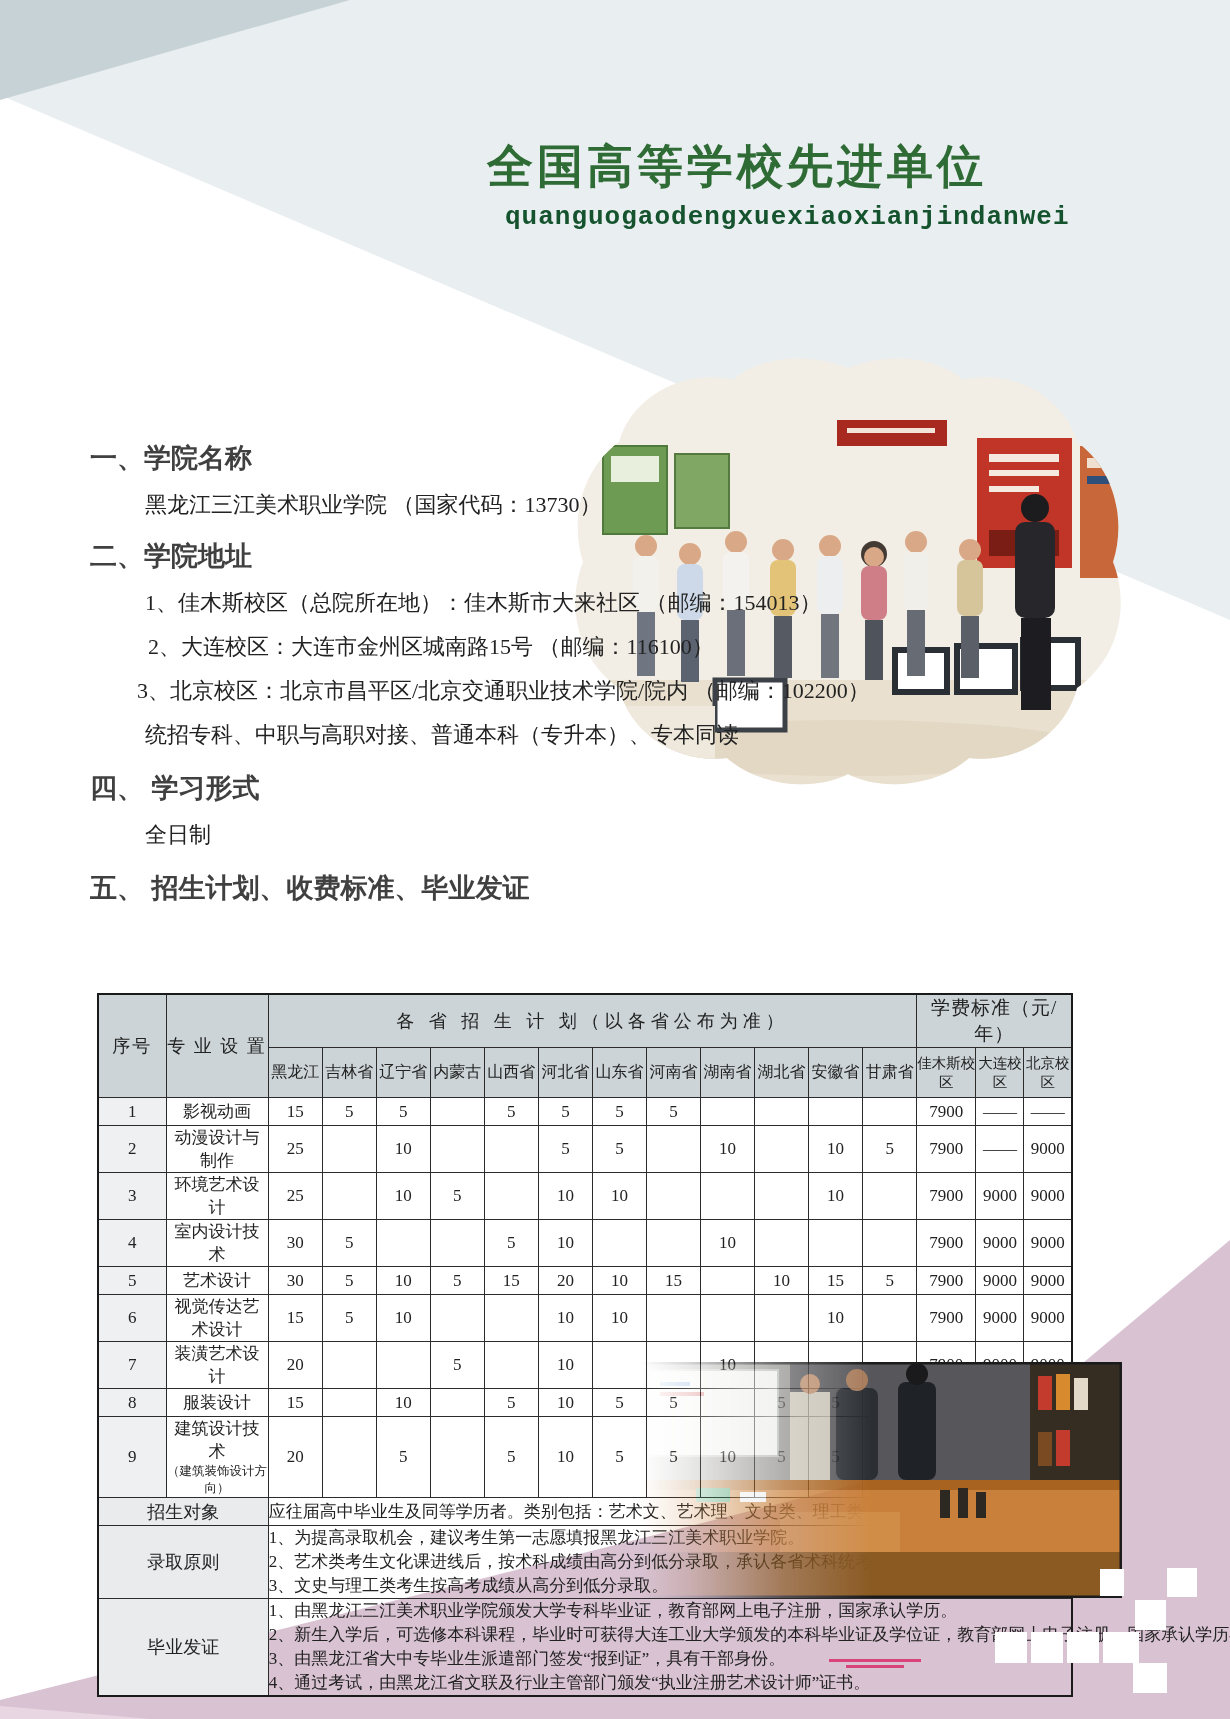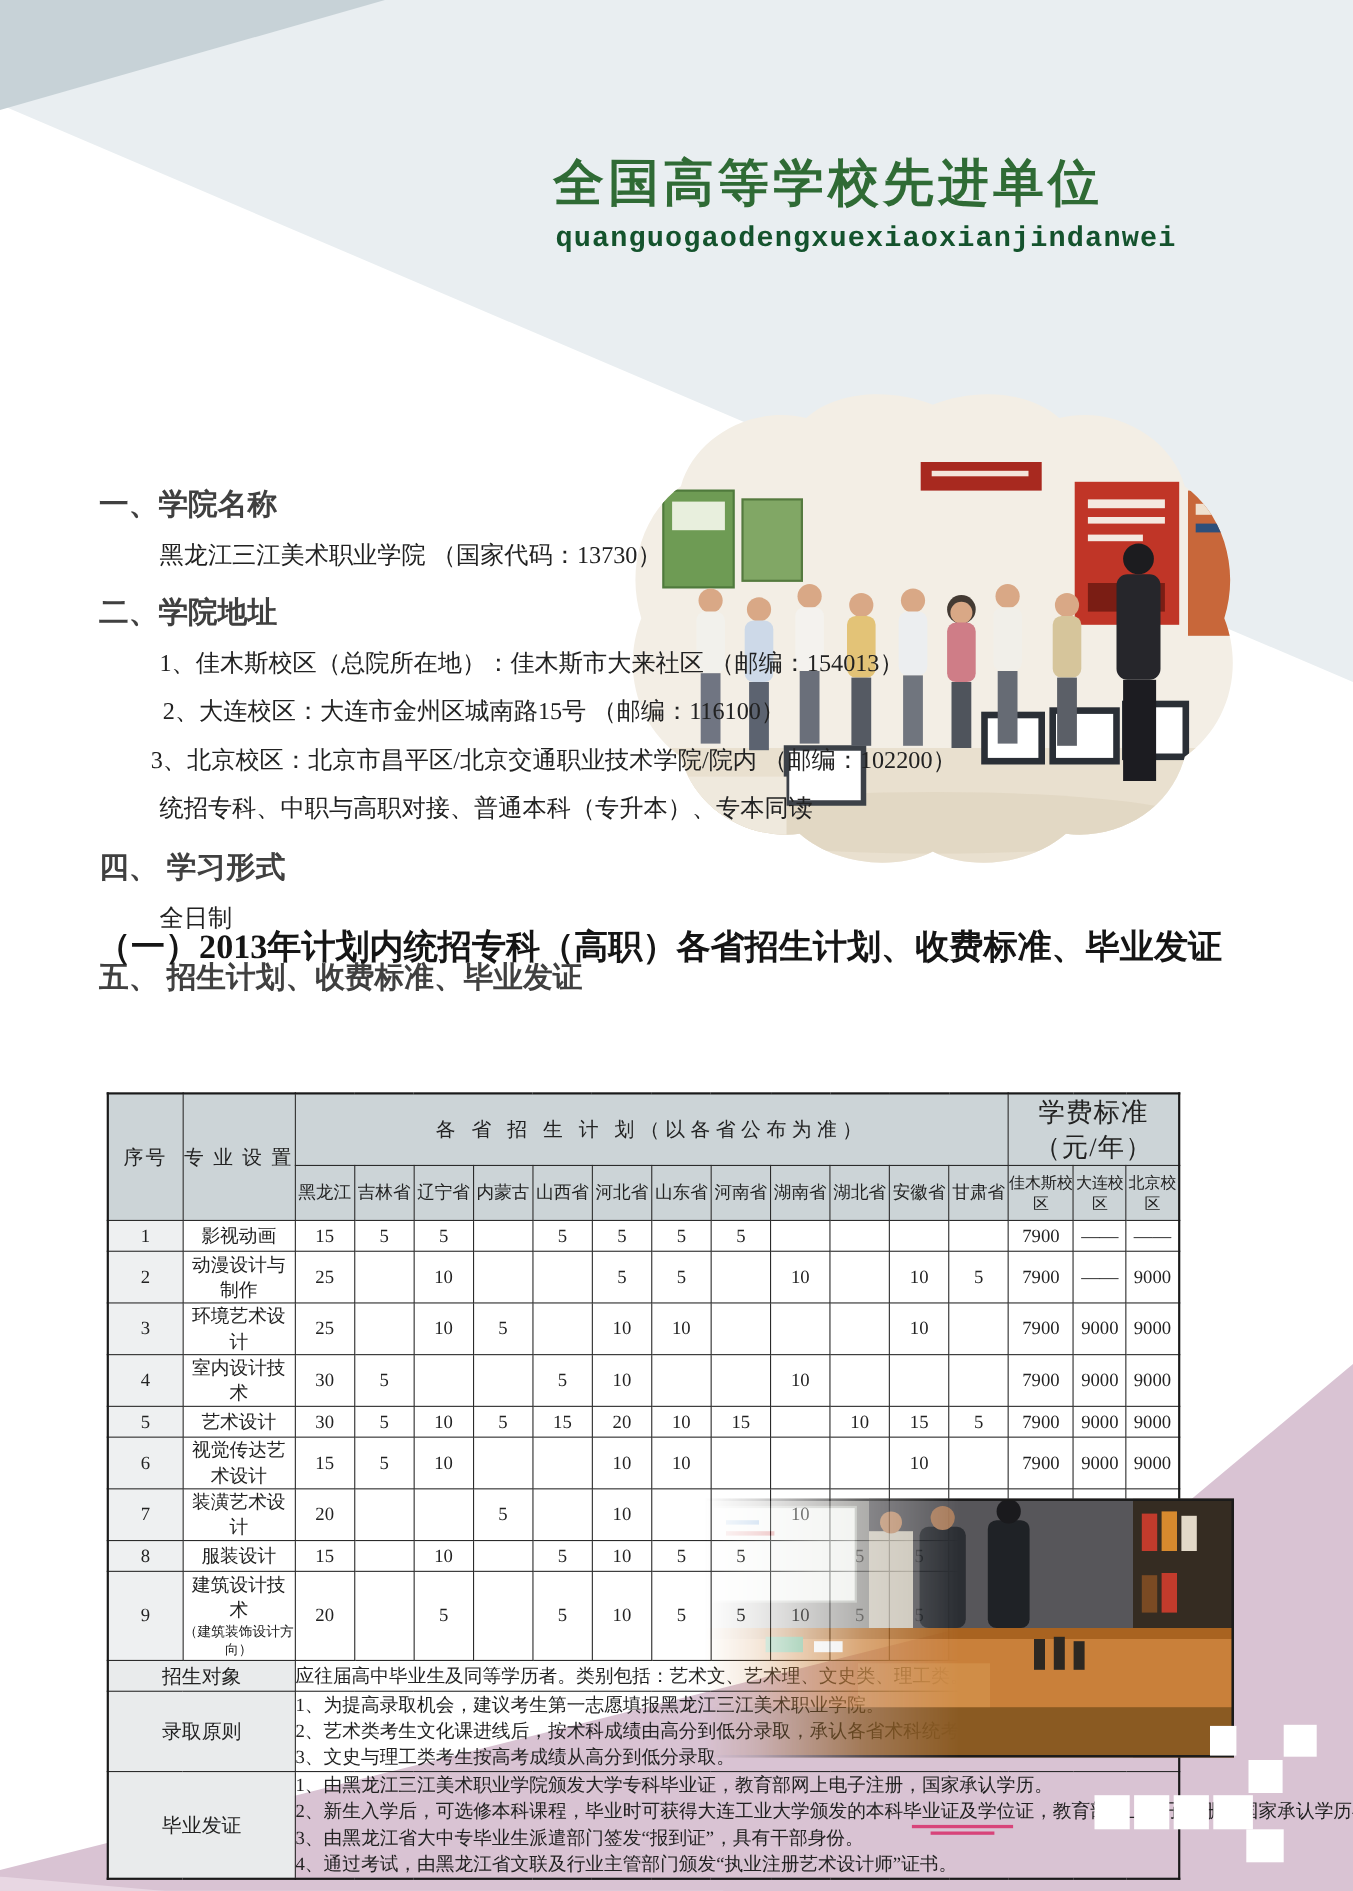--- a/index.html
+++ b/index.html
@@ -9,21 +9,21 @@
   
   .deco{position:absolute;inset:0;pointer-events:none;}
   .band-top{background:#e9eef1;clip-path:polygon(0 0,100% 0,100% 620px,0 95px);z-index:0;}
   .corner-top{background:#c7d2d7;clip-path:polygon(0 0,350px 0,0 100px);z-index:1;}
   .pink-main{background:#d9c3d3;clip-path:polygon(0 1700px,100% 1390px,100% 100%,0 100%);z-index:1;}
   .pink-right{background:#d9c3d3;clip-path:polygon(100% 1240px,100% 100%,657px 100%);z-index:1;}
   .pink-corner{background:#e8d7e3;clip-path:polygon(0 1706px,150px 1719px,0 1719px);z-index:2;}
   .wsq{position:absolute;background:#ffffff;z-index:6;}
 
   
-  .brand-title{position:absolute;left:503px;top:136px;z-index:3;
+  .brand-title{position:absolute;left:487px;top:136px;z-index:3;
     font-family:"Liberation Sans",sans-serif;font-weight:700;font-size:46px;
     color:#2f6b35;letter-spacing:4px;white-space:nowrap;}
   .brand-pinyin{position:absolute;left:505px;top:202px;z-index:3;
     font-family:Liberation Mono, monospace;font-weight:700;font-size:26px;
     color:#14532d;letter-spacing:1px;white-space:nowrap;}
 
   
   .sections{position:absolute;left:90px;top:440px;width:700px;z-index:3;}
   .sec-h{font-family:"Liberation Sans",sans-serif;font-weight:700;font-size:27px;
          color:#404040;margin:0;white-space:nowrap;}
@@ -36,21 +36,21 @@
 
   
   .plan-table{position:absolute;left:97px;top:993px;width:976px;z-index:3;
     border-collapse:collapse;table-layout:fixed;background:transparent;}
   .plan-table th,.plan-table td{border:1px solid #2b2b2b;padding:0;color:#222;}
   .plan-table{border:2px solid #1a1a1a;}
   .plan-table th{background:#ccd4d7;font-weight:400;}
   .head-row1{height:38px;} .head-row2{height:50px;}
   .corner-h{font-size:18px;letter-spacing:2px;margin-top:24px;}
   .plan-h{font-size:18px;letter-spacing:5px;}
-  .fee-h{font-size:24px;letter-spacing:1px;}
+  .fee-h{font-size:19px;letter-spacing:1px;}
   .prov{font-size:16px;} .campus{font-size:14.5px;}
   .plan-table tbody tr{height:28px;}
   tr.tall-row{height:62px;}
   .no-cell{text-align:center;font-size:17px;background:#eef0f1;}
   .major-cell{text-align:center;font-size:17px;}
   .major-sub{font-size:12.5px;}
   .plan-cell,.fee-cell{text-align:center;font-size:17px;}
   tr.ir1{height:44px;} tr.ir2{height:86px;} tr.ir3{height:100px;}
   .info-label{background:#e9ebec;text-align:center;font-size:18px;}
   .info-content{padding:4px 10px;font-size:17px;line-height:24px;text-align:left;vertical-align:middle;}
@@ -167,21 +167,20 @@
     <div class="sec-h mt18">二、学院地址</div>
     <div class="sec-line">1、佳木斯校区（总院所在地）：佳木斯市大来社区 （邮编：154013）</div>
     <div class="sec-line addr2">2、大连校区：大连市金州区城南路15号 （邮编：116100）</div>
     <div class="sec-line addr3">3、北京校区：北京市昌平区/北京交通职业技术学院/院内 （邮编：102200）</div>
     <div class="sec-line">统招专科、中职与高职对接、普通本科（专升本）、专本同读</div>
     <div class="sec-h mt20">四、 学习形式</div>
     <div class="sec-line">全日制</div>
     <div class="sec-h mt20">五、 招生计划、收费标准、毕业发证</div>
   </div>
 
-  <div class="table-title">（一）2013年计划内统招专科（高职）各省招生计划、收费标准、毕业发证</div>
 
   <table class="plan-table">
     <colgroup>
       <col style="width:68px">
         <col style="width:102px">
       <col style="width:54px">
         <col style="width:54px">
         <col style="width:54px">
         <col style="width:54px">
       <col style="width:54px">

